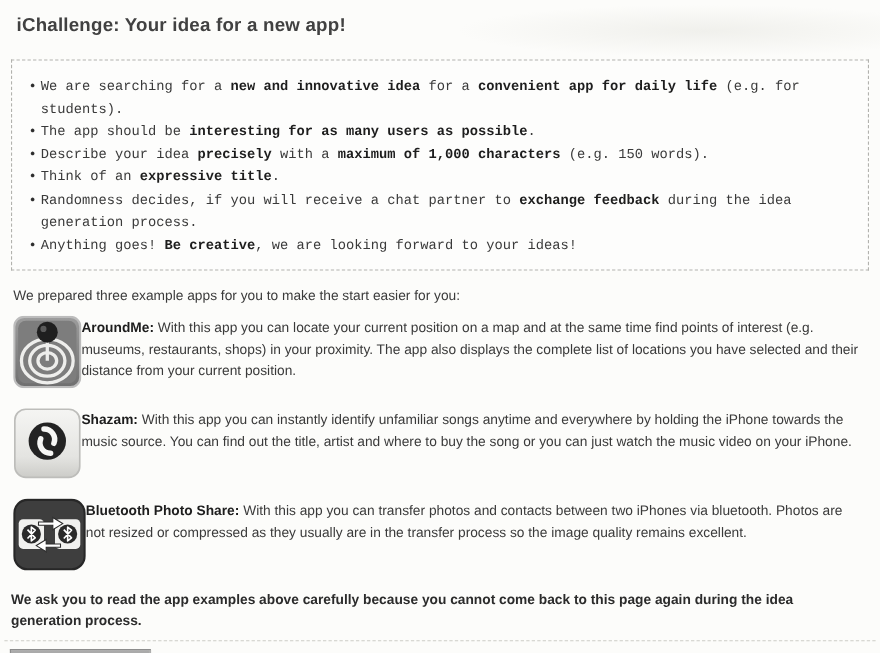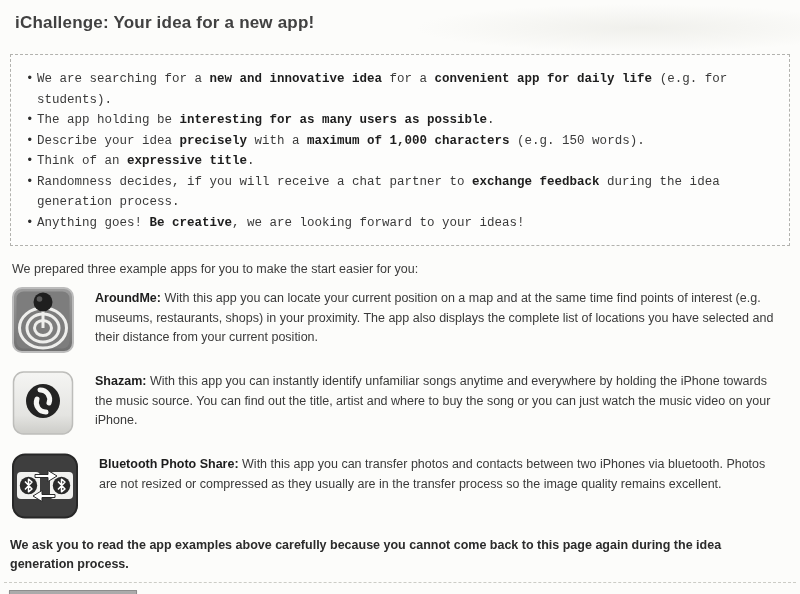--- a/index.html
+++ b/index.html
@@ -48,21 +48,20 @@
   b { color:#1d1d1d; }
   .intro {
     margin:16px 10px 0 12px;
     font-size:12.5px;
     color:#3b3b3b;
   }
   .app-row {
     display:flex;
     align-items:flex-start;
     margin:11px 14px 17px 12px;
-    gap:21px;
   }
   .app-icon { flex:0 0 auto; display:block; }
   .app-text {
     font-size:12.5px;
     line-height:19.5px;
     color:#3a3a3a;
     padding-top:2px;
   }
   .warning {
     margin:14px 10px 0 10px;
@@ -96,21 +95,21 @@
 </head>
 <body>
 
 <div class="page">
 
   <div class="title">iChallenge: Your idea for a new app!</div>
 
   <div class="rules-box">
     <ul>
       <li><span>We are searching for a </span><b>new and innovative idea</b><span> for a </span><b>convenient app for daily life</b><span> (e.g. for students).</span></li>
-      <li><span>The app holding be </span><b>interesting for as many users as possible</b><span>.</span><b></b><span></span></li>
+      <li><span>The app should be </span><b>interesting for as many users as possible</b><span>.</span><b></b><span></span></li>
       <li><span>Describe your idea </span><b>precisely</b><span> with a </span><b>maximum of 1,000 characters</b><span> (e.g. 150 words).</span></li>
       <li><span>Think of an </span><b>expressive title</b><span>.</span><b></b><span></span></li>
       <li><span>Randomness decides, if you will receive a chat partner to </span><b>exchange feedback</b><span> during the idea generation process.</span><b></b><span></span></li>
       <li><span>Anything goes! </span><b>Be creative</b><span>, we are looking forward to your ideas!</span><b></b><span></span></li>
     </ul>
   </div>
 
   <div class="intro">We prepared three example apps for you to make the  start easier for you:</div>
 
   <div class="app-row">

